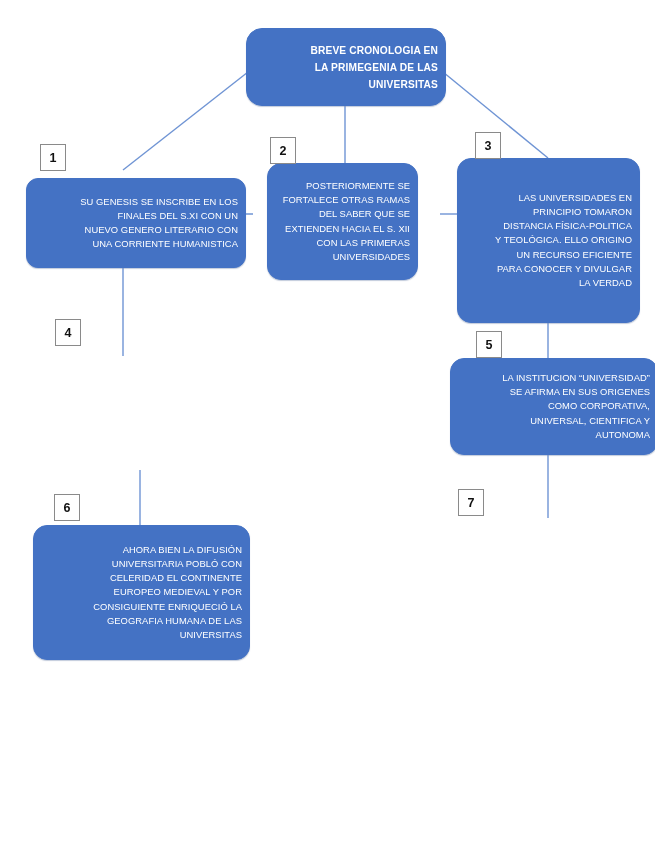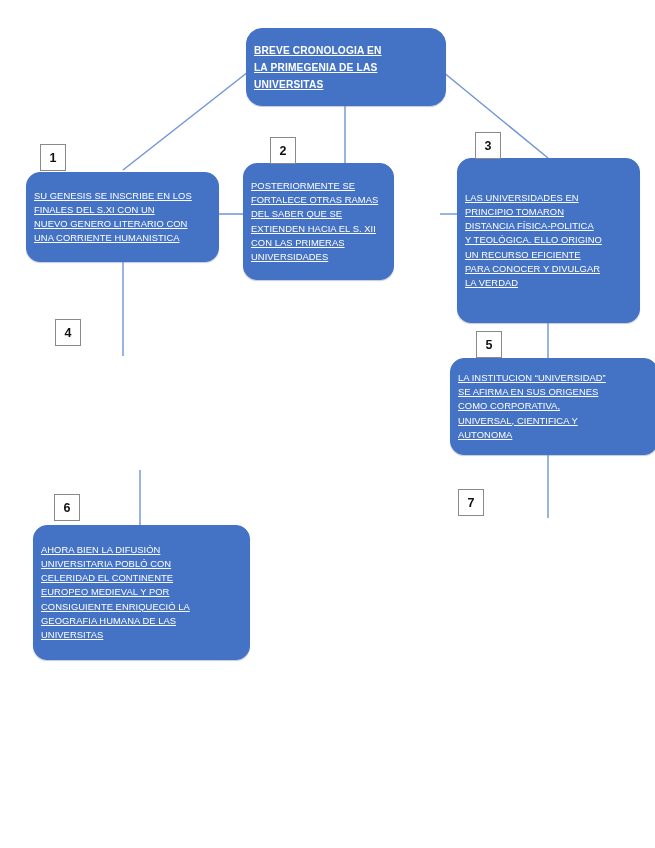--- a/index.html
+++ b/index.html
@@ -29,24 +29,23 @@
   .node {
     position: absolute;
     box-sizing: border-box;
     background: #4472C4;
     border: 1px solid #4472C4;
     border-radius: 14px;
     color: #ffffff;
     display: flex;
     align-items: center;
     justify-content: center;
-    text-align: left;
+    text-align: right;
     z-index: 3;
     box-shadow: 0 1px 1px rgba(120,140,175,0.45);
-    text-decoration: underline;
   }
   .node-text {
     display: block;
     width: 100%;
     padding: 0 7px;
     font-size: 9.4px;
     line-height: 14.1px;
     letter-spacing: 0.05px;
     font-weight: 400;
     white-space: pre-line;
@@ -105,29 +104,29 @@
     <line x1="548" y1="455" x2="548" y2="518" stroke="#6F94D4" stroke-width="1.4"></line>
   </svg>
 
   <div class="node root" style="left:246px; top:28px; width:200px; height:78px;">
     <span class="node-text">BREVE CRONOLOGIA EN
 LA PRIMEGENIA DE LAS
 UNIVERSITAS</span>
   </div>
 
   <div class="badge" style="left:40px; top:144px;">1</div>
-  <div class="node" style="left:26px; top:172px; width:193px; height:90px;">
+  <div class="node" style="left:26px; top:178px; width:220px; height:90px;border-radius:12px;">
     <span class="node-text">SU GENESIS SE INSCRIBE EN LOS
 FINALES DEL S.XI CON UN
 NUEVO GENERO LITERARIO CON
 UNA CORRIENTE HUMANISTICA</span>
   </div>
 
   <div class="badge" style="left:270px; top:137px;">2</div>
-  <div class="node" style="left:243px; top:163px; width:151px; height:117px;">
+  <div class="node" style="left:267px; top:163px; width:151px; height:117px;">
     <span class="node-text">POSTERIORMENTE SE
 FORTALECE OTRAS RAMAS
 DEL SABER QUE SE
 EXTIENDEN HACIA EL S. XII
 CON LAS PRIMERAS
 UNIVERSIDADES</span>
   </div>
 
   <div class="badge" style="left:475px; top:132px;">3</div>
   <div class="node" style="left:457px; top:158px; width:183px; height:165px;">

